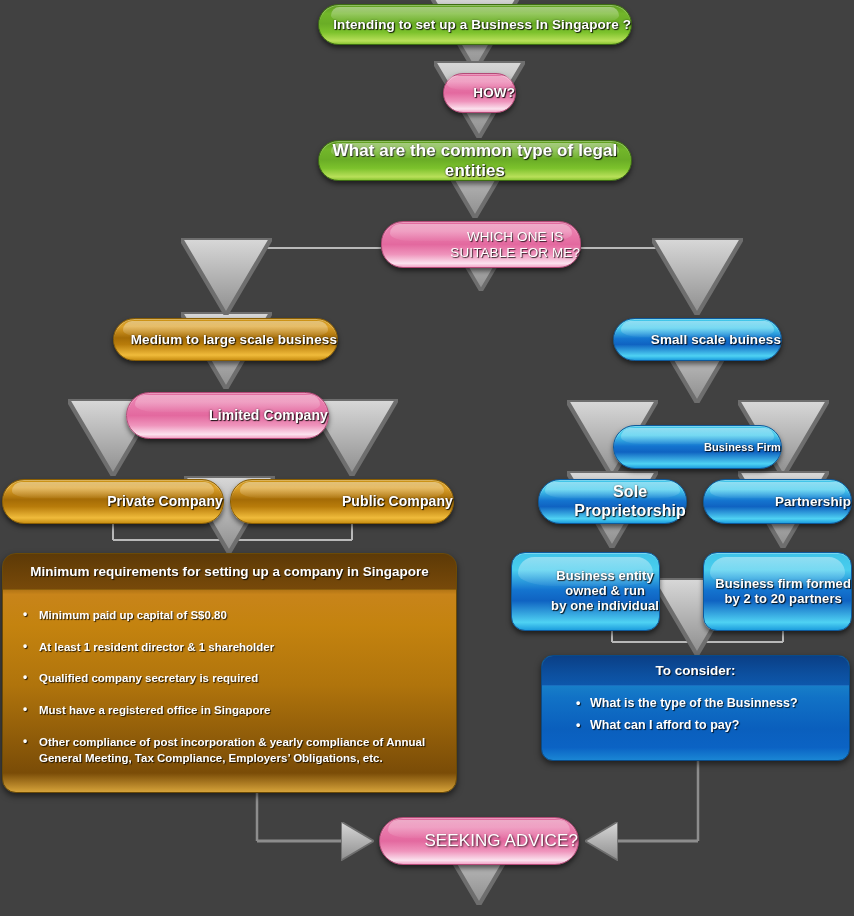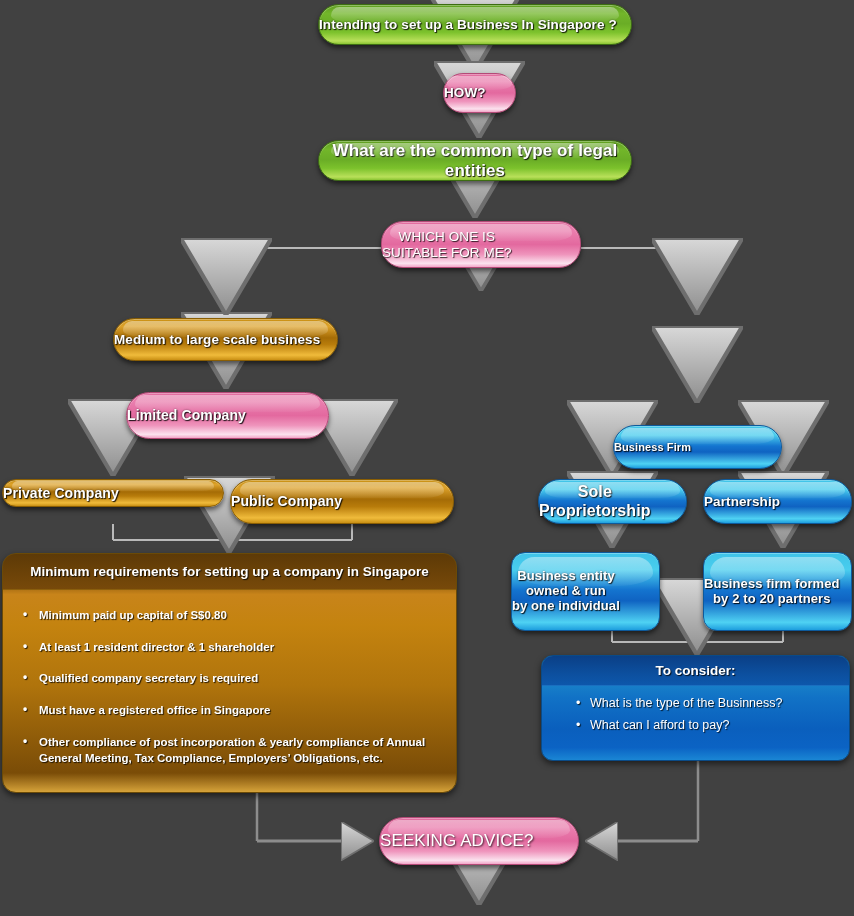--- a/index.html
+++ b/index.html
@@ -13,21 +13,21 @@
     position: relative;
     width: 854px; height: 916px;
     background: #414141;
   }
 
   
   .node {
     position: absolute;
     display: flex;
     align-items: center;
-    justify-content: flex-start;
+    justify-content: flex-end;
     text-align: center;
     color: #ffffff;
     font-weight: bold;
     text-shadow: 1px 1px 1px rgba(0,0,0,.85), 0 0 2px rgba(0,0,0,.6);
     border-radius: 22px;
     box-shadow: 0 3px 5px rgba(0,0,0,.55), inset 0 1px 0 rgba(255,255,255,.30);
     line-height: 1.15;
     letter-spacing: .1px;
     z-index: 5;
   }
@@ -64,21 +64,21 @@
   
   #n-intend   { left:318px; top:4px;   width:314px; height:41px; font-size:13.5px; }
   #n-how      { left:443px; top:73px;  width:73px;  height:40px; font-size:13.5px; border-radius:20px; }
   #n-entities { left:318px; top:140px; width:314px; height:41px; font-size:17px; }
   #n-which    { left:381px; top:221px; width:200px; height:47px; font-size:13.5px; font-weight:normal;
                 text-shadow: 1px 1px 1px rgba(0,0,0,.8); }
   #n-medium   { left:113px; top:318px; width:225px; height:43px; font-size:13.5px; }
   #n-small    { left:613px; top:318px; width:169px; height:43px; font-size:13.5px; }
   #n-limited  { left:126px; top:392px; width:203px; height:47px; font-size:14px; border-radius:24px; }
   #n-bizfirm  { left:613px; top:405px; width:169px; height:44px; font-size:11px;margin-top:20px; }
-  #n-private  { left:2px;   top:479px; width:222px; height:28px; font-size:14px; }
+  #n-private  { left:2px;   top:479px; width:222px; height:45px; font-size:14px; }
   #n-public   { left:230px; top:479px; width:224px; height:45px; font-size:14px; }
   #n-sole     { left:538px; top:479px; width:149px; height:45px; font-size:16px; }
   #n-partner  { left:703px; top:479px; width:149px; height:45px; font-size:13.5px; }
   #n-soled    { left:511px; top:552px; width:149px; height:79px; font-size:13px; border-radius:14px; }
   #n-partnerd { left:703px; top:552px; width:149px; height:79px; font-size:13px; border-radius:14px; }
   #n-seeking  { left:379px; top:817px; width:200px; height:48px; font-size:17px; font-weight:normal;
                 border-radius:24px; text-shadow: 1px 1px 2px rgba(0,0,0,.75); }
 
   
   #p-req {
@@ -126,21 +126,21 @@
   #p-consider-head {
     height:30px; display:flex; align-items:center; justify-content:center;
     color:#fff; font-weight:bold; font-size:13.5px;
     text-shadow: 1px 1px 1px rgba(0,0,0,.85);
     background: linear-gradient(to bottom, #0a3f86 0%, #0c4f9e 60%, #0d57ab 100%);
     border-bottom: 1px solid #1a6fc0;
   }
   #p-consider-list { padding: 9px 0 0 34px; }
   #p-consider-list li {
     list-style:none; position:relative; padding-left:14px; margin-bottom:6px;
-    color:#fff; font-weight:normal; font-size:12.5px; line-height:1.3;
+    color:#fff; font-weight:bold; font-size:12.5px; line-height:1.3;
     text-shadow: 1px 1px 1px rgba(0,0,0,.8);
   }
   #p-consider-list li::before { content:"\2022"; position:absolute; left:0; top:0; }
 
   
   svg#wires { position:absolute; left:0; top:0; width:854px; height:916px; z-index:1; }
 </style>
 </head>
 <body>
 
@@ -268,20 +268,23 @@
     <span>
       <span>WHICH ONE IS</span><br>
       <span>SUITABLE FOR ME?</span>
     </span>
   </div>
 
   <div class="node gold" id="n-medium">
     <span>Medium to large scale business</span>
   </div>
 
+  <div class="node cyan" id="n-small">
+    <span>Small scale buiness</span>
+  </div>
 
   <div class="node pink" id="n-limited">
     <span>Limited Company</span>
   </div>
 
   <div class="node cyan" id="n-bizfirm">
     <span>Business Firm</span>
   </div>
 
   <div class="node gold" id="n-private">

